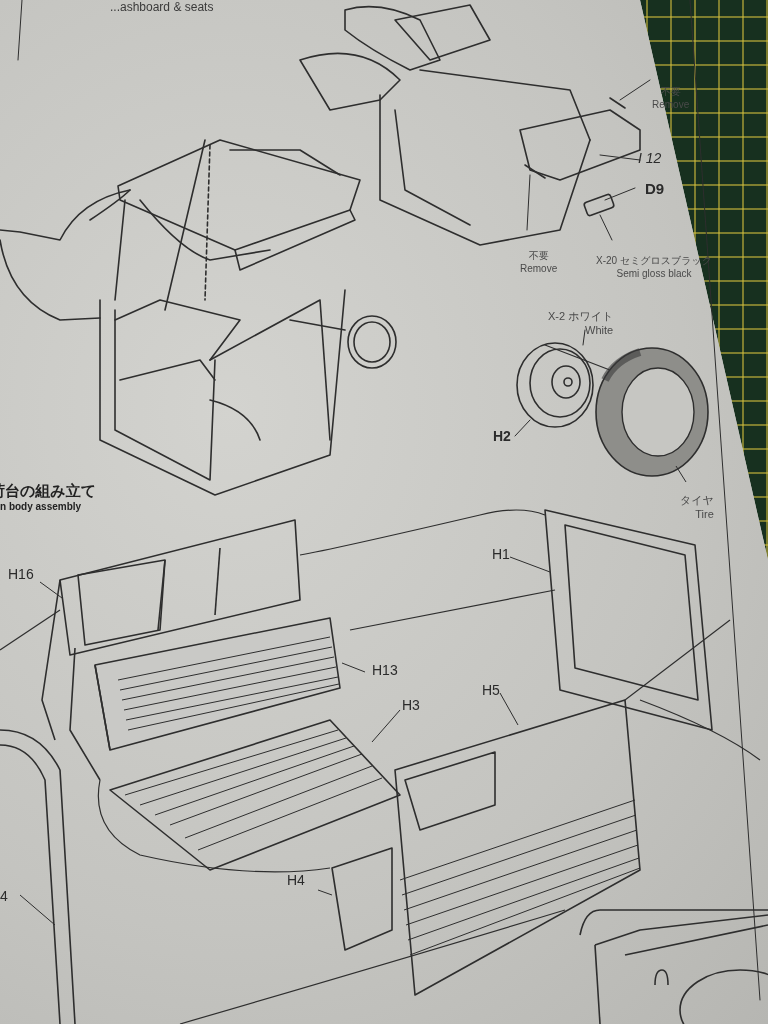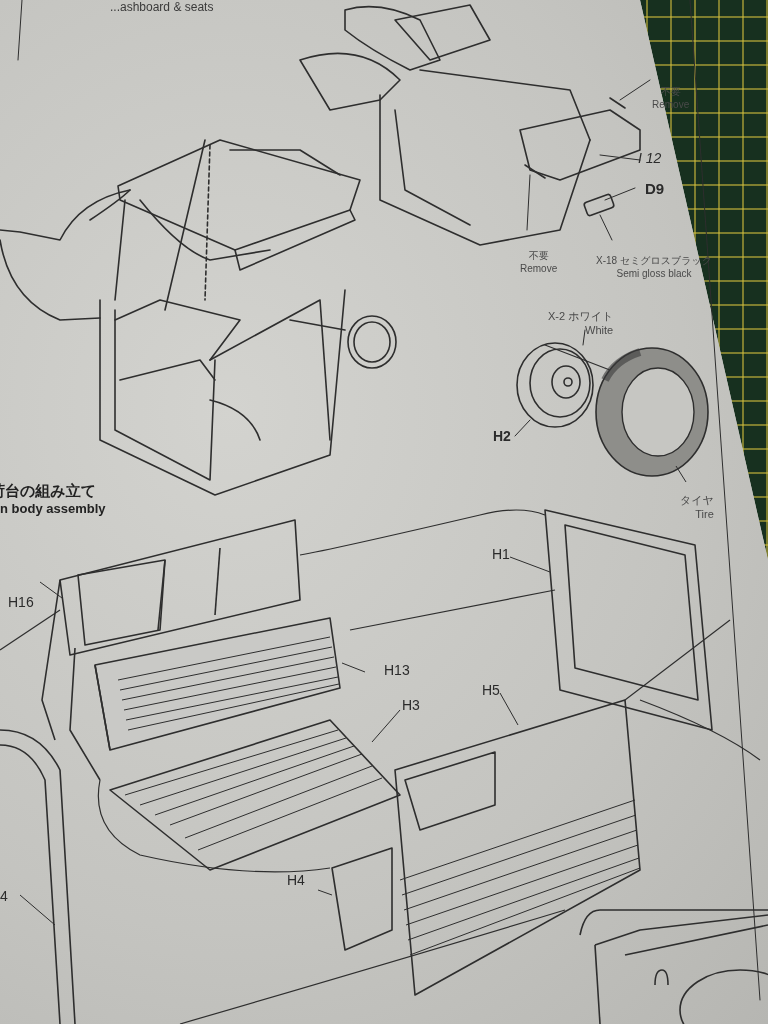--- a/index.html
+++ b/index.html
@@ -12,21 +12,21 @@
       background:#c9c9c6;
       clip-path: polygon(0 0, 640px 0, 768px 560px, 768px 1024px, 0 1024px);
       background-image: radial-gradient(ellipse at 30% 40%, #d3d3cf 0%, #c4c4c0 60%, #b6b6b2 100%); }
   svg.art { position:absolute; left:0; top:0; }
   .lbl { position:absolute; color:#2b2b2b; white-space:nowrap; }
   .part { font-size:14px; }
   .note-jp { font-size:10px; color:#4a4a4a;margin-top:9px; }
   .note-en { font-size:10px; color:#4a4a4a; }
   .header-text { position:absolute; left:110px; top:0px; font-size:12px; color:#3a3a3a; }
   .step-jp { font-size:15px; font-weight:bold; color:#222; }
-  .step-en { font-size:13px; font-weight:bold; color:#222; }
+  .step-en { font-size:10px; font-weight:bold; color:#222; }
 </style>
 </head>
 <body>
 
 <div class="mat"></div>
 <div class="sheet"></div>
 
 <svg class="art" width="768" height="1024" viewBox="0 0 768 1024">
   <g fill="none" stroke="#2e2e2e" stroke-width="1.6" stroke-linejoin="round" stroke-linecap="round">
 
@@ -167,38 +167,38 @@
   <div class="note-jp">不要</div>
   <div class="note-en">Remove</div>
 </div>
 <div class="lbl part" style="left:638px;top:150px;font-size:14px;font-style:italic;">I 12</div>
 <div class="lbl part" style="left:645px;top:180px;font-size:15px;font-weight:bold;">D9</div>
 <div class="lbl" style="left:520px;top:240px;text-align:center;">
   <div class="note-jp">不要</div>
   <div class="note-en">Remove</div>
 </div>
 <div class="lbl" style="left:596px;top:245px;text-align:center;">
-  <div class="note-jp">X-18 セミグロスブラック</div>
+  <div class="note-jp">X-20 セミグロスブラック</div>
   <div class="note-en">Semi gloss black</div>
 </div>
 
 <div class="lbl" style="left:548px;top:300px;text-align:right;">
   <div class="note-jp" style="font-size:11px;">X-2 ホワイト</div>
   <div class="note-en" style="font-size:11px;">White</div>
 </div>
 <div class="lbl part" style="left:493px;top:428px;font-weight:bold;">H2</div>
 <div class="lbl" style="left:680px;top:484px;text-align:right;">
   <div class="note-jp" style="font-size:11px;">タイヤ</div>
   <div class="note-en" style="font-size:11px;">Tire</div>
 </div>
 
 <div class="lbl" style="left:0px;top:482px;">
   <div class="step-jp" style="margin-left:-10px;">荷台の組み立て</div>
   <div class="step-en">n body assembly</div>
 </div>
 
-<div class="lbl part" style="left:8px;top:566px;margin-top:28px;">H16</div>
+<div class="lbl part" style="left:8px;top:566px;">H16</div>
 <div class="lbl part" style="left:492px;top:546px;">H1</div>
-<div class="lbl part" style="left:372px;top:662px;margin-left:12px;">H13</div>
+<div class="lbl part" style="left:372px;top:662px;">H13</div>
 <div class="lbl part" style="left:402px;top:697px;">H3</div>
 <div class="lbl part" style="left:482px;top:682px;">H5</div>
 <div class="lbl part" style="left:287px;top:872px;">H4</div>
 <div class="lbl part" style="left:0px;top:888px;">4</div>
 
 </body></html>

